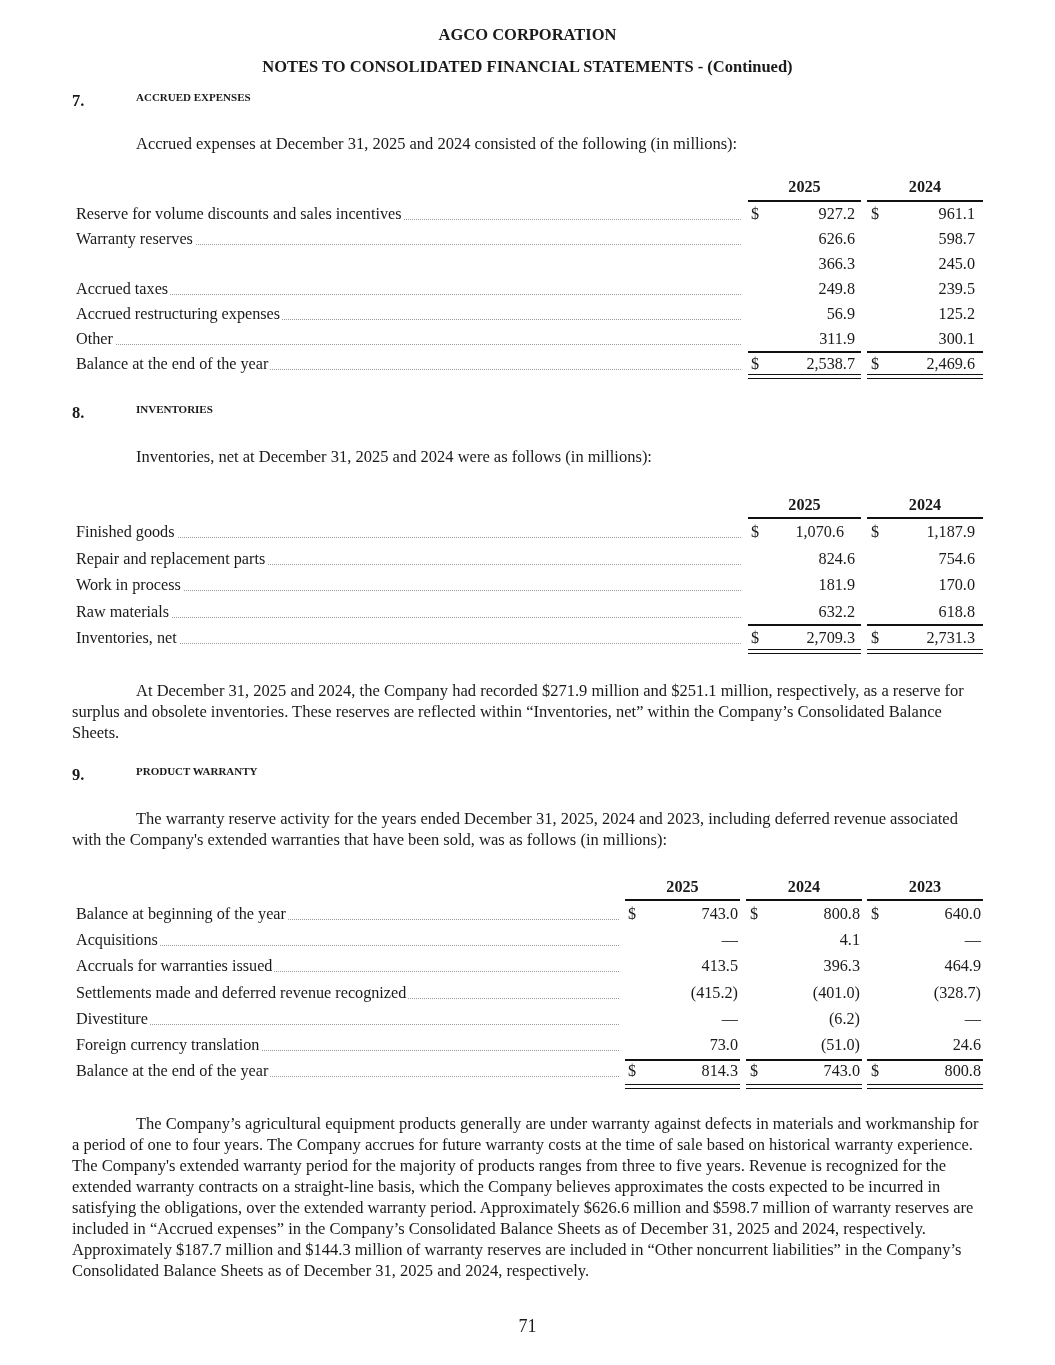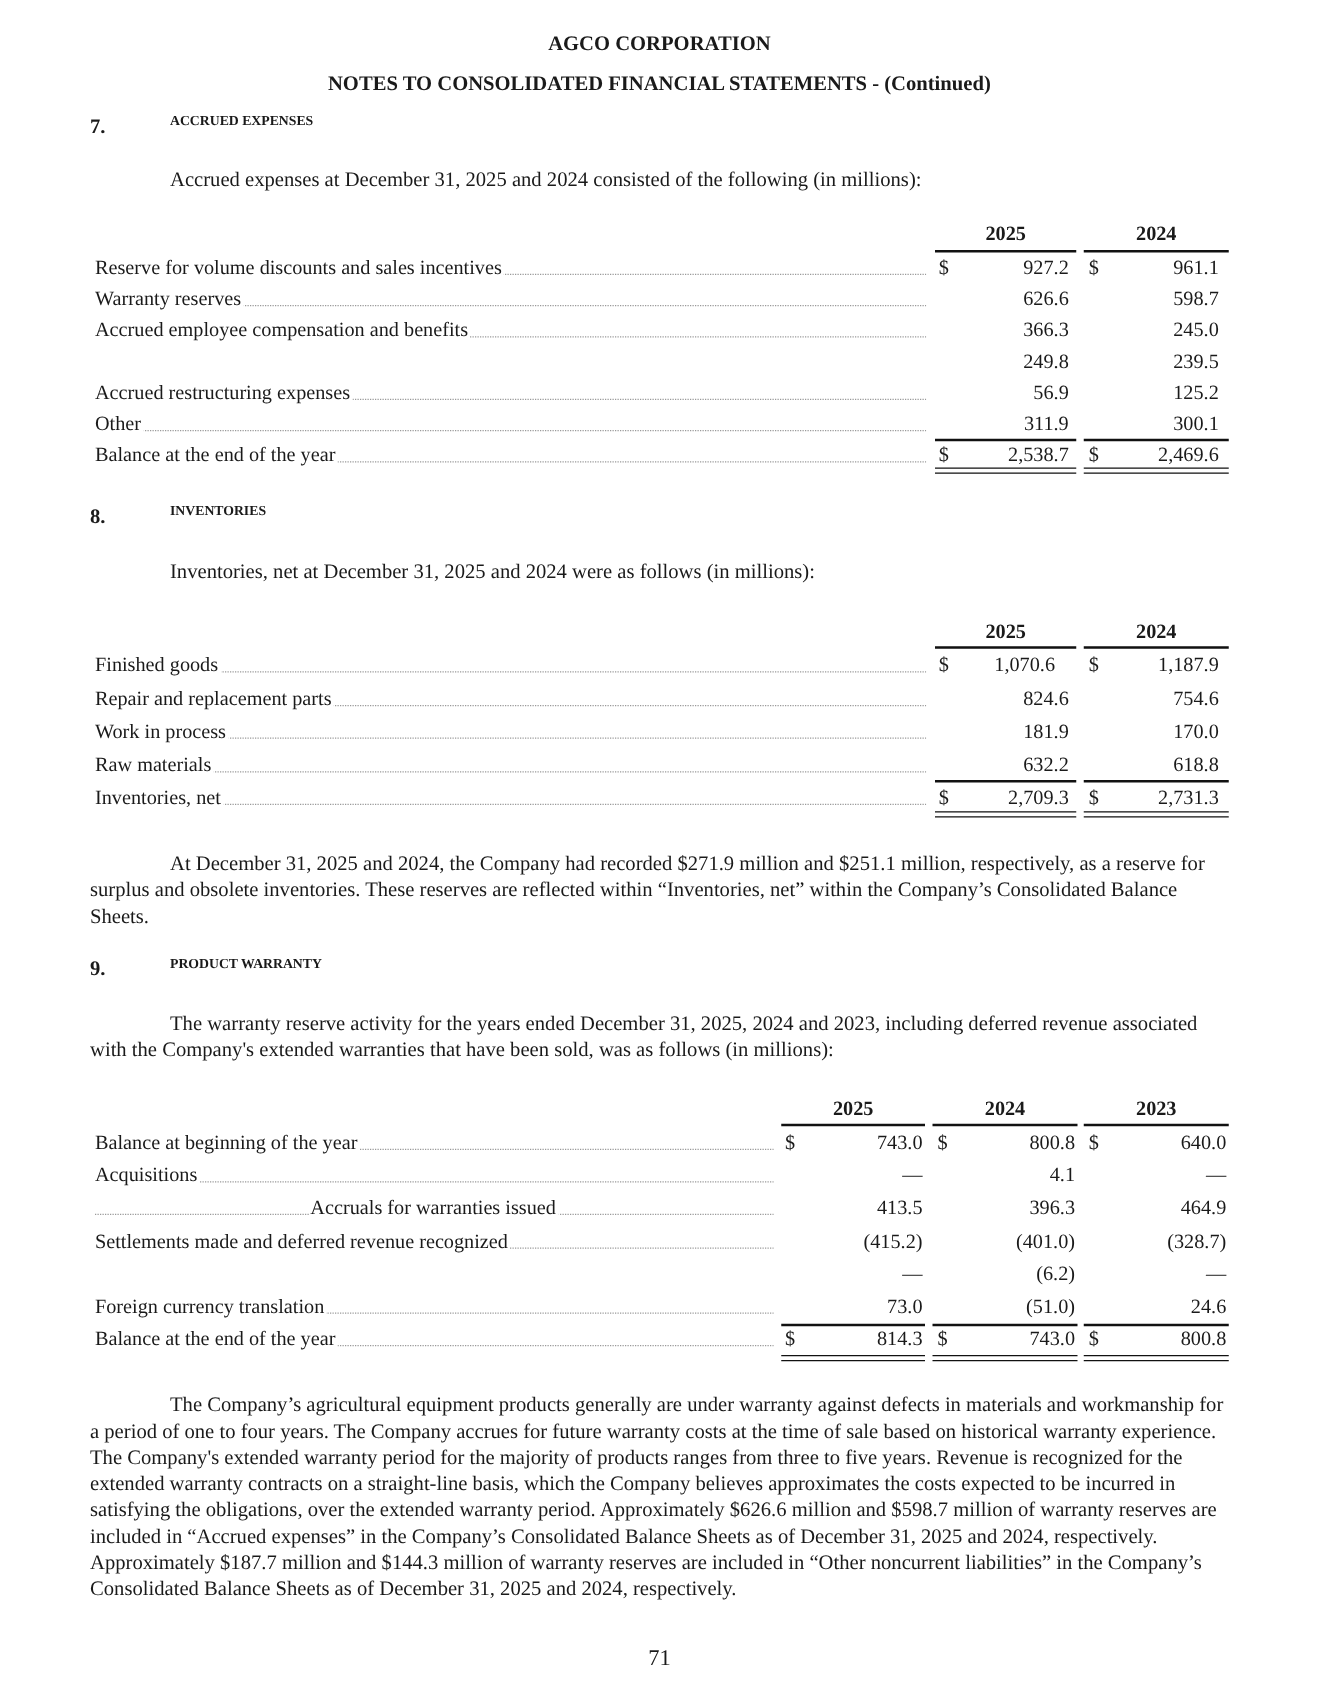--- a/index.html
+++ b/index.html
@@ -54,25 +54,25 @@
         <span class="val" style="left: 675px; width: 104px;">927.2</span>
         <span class="dollar" style="left: 795px;">$</span>
         <span class="val" style="left: 795px; width: 104px;">961.1</span>
       </div>
       <div class="row" style="top: 227px; width: 907px;">
         <div class="label-wrap" style="width: 665px;"><div class="leader"></div><span class="label">Warranty reserves</span></div>
         <span class="val" style="left: 675px; width: 104px;">626.6</span>
         <span class="val" style="left: 795px; width: 104px;">598.7</span>
       </div>
       <div class="row" style="top: 252px; width: 907px;">
-        <div class="label-wrap" style="width: 665px;"><div class="leader"></div><span class="label">Accrued employee compensation and benefits</span></div>
         <span class="val" style="left: 675px; width: 104px;">366.3</span>
         <span class="val" style="left: 795px; width: 104px;">245.0</span>
       </div>
       <div class="row" style="top: 277px; width: 907px;">
+        <div class="label-wrap" style="width: 665px;"><div class="leader"></div><span class="label">Accrued taxes</span></div>
         <span class="val" style="left: 675px; width: 104px;">249.8</span>
         <span class="val" style="left: 795px; width: 104px;">239.5</span>
       </div>
       <div class="row" style="top: 302px; width: 907px;">
         <div class="label-wrap" style="width: 665px;"><div class="leader"></div><span class="label">Accrued restructuring expenses</span></div>
         <span class="val" style="left: 675px; width: 104px;">56.9</span>
         <span class="val" style="left: 795px; width: 104px;">125.2</span>
       </div>
       <div class="row" style="top: 327px; width: 907px;">
         <div class="label-wrap" style="width: 665px;"><div class="leader"></div><span class="label">Other</span></div>
@@ -166,32 +166,33 @@
         <span class="dollar" style="left: 795px;">$</span>
         <span class="val" style="left: 795px; width: 110px;">640.0</span>
       </div>
       <div class="row" style="top: 928.2px; width: 907px;">
         <div class="label-wrap" style="width: 543px;"><div class="leader"></div><span class="label">Acquisitions</span></div>
         <span class="val" style="left: 552px; width: 110px;">—</span>
         <span class="val" style="left: 674px; width: 110px;">4.1</span>
         <span class="val" style="left: 795px; width: 110px;">—</span>
       </div>
       <div class="row" style="top: 954.4px; width: 907px;">
-        <div class="label-wrap" style="width: 543px; text-align: center;"><div class="leader"></div><span class="label">Accruals for warranties issued</span></div>
+        <div class="label-wrap" style="width: 543px;"><div class="leader"></div><span class="label">Accruals for warranties issued</span></div>
         <span class="val" style="left: 552px; width: 110px;">413.5</span>
         <span class="val" style="left: 674px; width: 110px;">396.3</span>
         <span class="val" style="left: 795px; width: 110px;">464.9</span>
       </div>
       <div class="row" style="top: 980.6px; width: 907px;">
         <div class="label-wrap" style="width: 543px;"><div class="leader"></div><span class="label">Settlements made and deferred revenue recognized</span></div>
         <span class="val" style="left: 552px; width: 110px;">(415.2)</span>
         <span class="val" style="left: 674px; width: 110px;">(401.0)</span>
         <span class="val" style="left: 795px; width: 110px;">(328.7)</span>
       </div>
       <div class="row" style="top: 1006.8px; width: 907px;">
+        <div class="label-wrap" style="width: 543px;"><div class="leader"></div><span class="label">Divestiture</span></div>
         <span class="val" style="left: 552px; width: 110px;">—</span>
         <span class="val" style="left: 674px; width: 110px;">(6.2)</span>
         <span class="val" style="left: 795px; width: 110px;">—</span>
       </div>
       <div class="row" style="top: 1033px; width: 907px;">
         <div class="label-wrap" style="width: 543px;"><div class="leader"></div><span class="label">Foreign currency translation</span></div>
         <span class="val" style="left: 552px; width: 110px;">73.0</span>
         <span class="val" style="left: 674px; width: 110px;">(51.0)</span>
         <span class="val" style="left: 795px; width: 110px;">24.6</span>
       </div>

